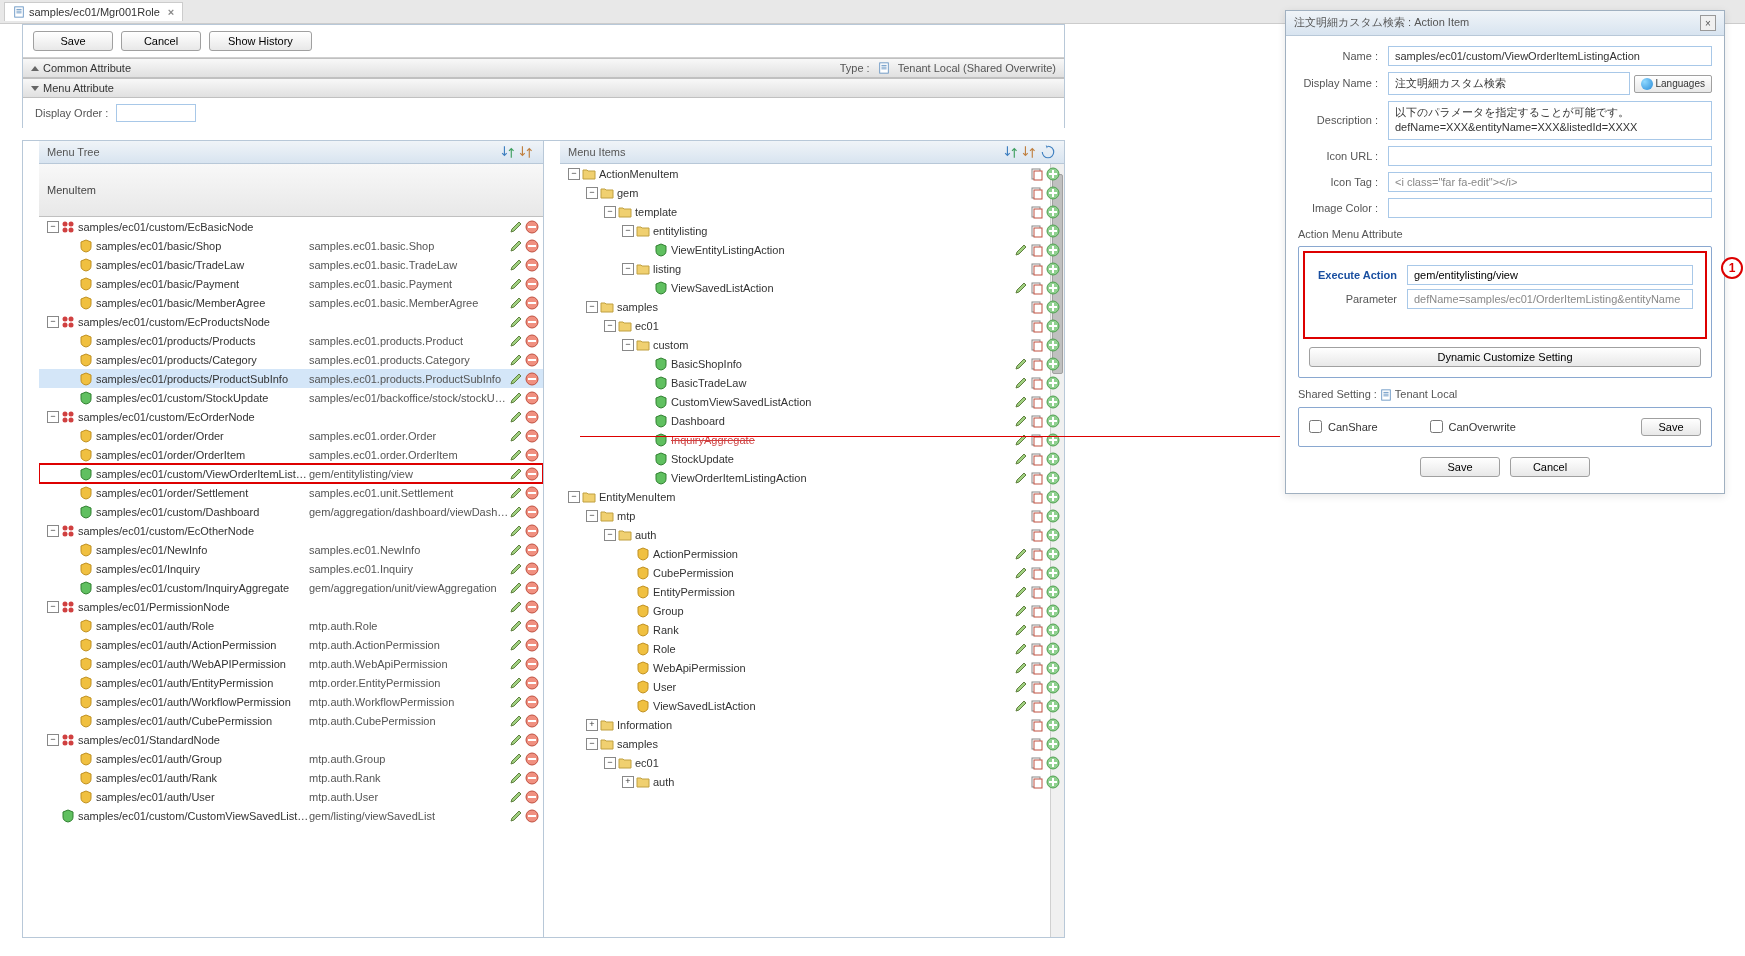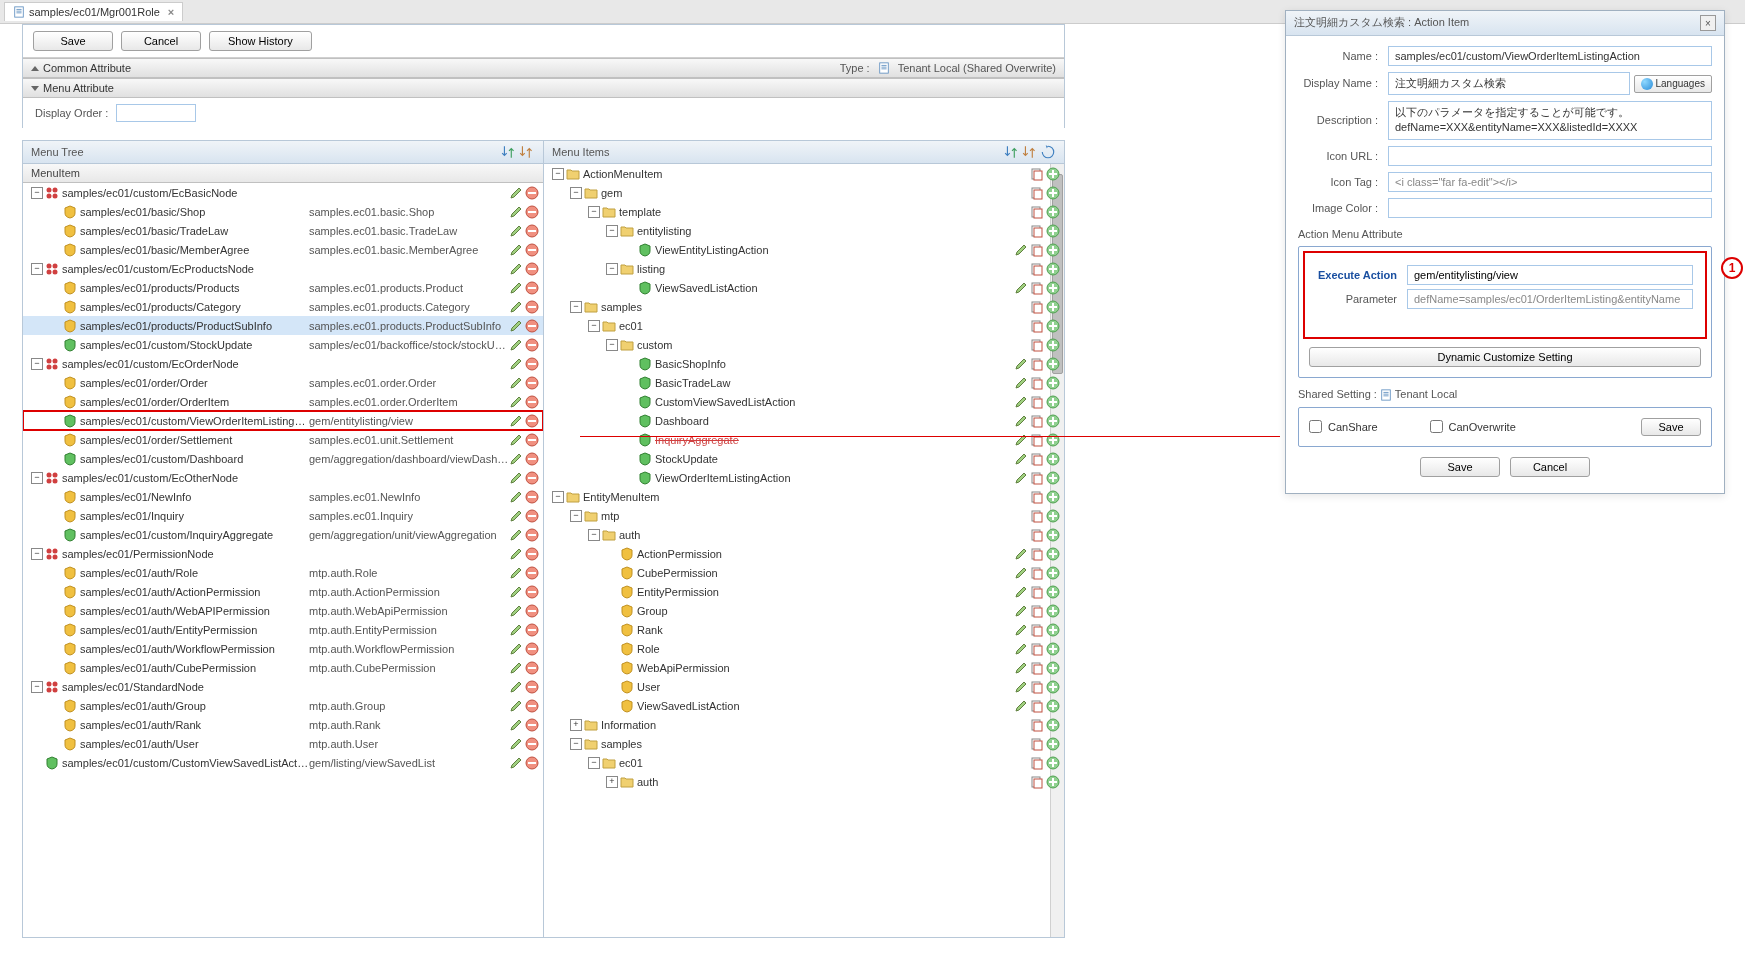--- a/index.html
+++ b/index.html
@@ -11,25 +11,25 @@
 .btn { background: linear-gradient(#fff,#e8e8e8); border: 1px solid #a0a0a0; border-radius: 3px; padding: 3px 18px; font-size: 11px; cursor: pointer; min-width: 80px; }
 .btn-sm { min-width: 60px; padding: 2px 12px; }
 .section-header { background: linear-gradient(#f8f8f8,#e0e0e0); border-bottom: 1px solid #c0c0c0; border-top: 1px solid #c0c0c0; padding: 3px 8px; display: flex; align-items: center; gap: 4px; font-size: 11px; }
 .chev { width: 0; height: 0; border-left: 4px solid transparent; border-right: 4px solid transparent; border-bottom: 5px solid #666; display: inline-block; }
 .chev.down { border-bottom: none; border-top: 5px solid #666; }
 .type-info { margin-left: auto; display: flex; align-items: center; gap: 8px; color: #555; }
 .form-row { padding: 6px 12px; display: flex; align-items: center; gap: 8px; }
 .form-row label { color: #555; }
 .txt { border: 1px solid #a8c8e8; padding: 2px 4px; font-size: 11px; }
 .main-split { display: flex; border: 1px solid #b8c8d8; position: absolute; top: 140px; left: 22px; right: 680px; bottom: 18px; }
-.panel { flex: 1; border-right: 1px solid #b8c8d8; display: flex; flex-direction: column; overflow: hidden; }
+.panel { flex: 1; border-right: 1px solid #b8c8d8; display: flex; flex-direction: column; overflow: hidden; margin-left: 16px; }
 .panel:last-child { border-right: none; }
 .panel-header { background: linear-gradient(#f0f4f8,#d8e4f0); border-bottom: 1px solid #b8c8d8; padding: 3px 8px; display: flex; align-items: center; font-size: 11px; color: #555; }
 .panel-header .icons-right { margin-left: auto; display: flex; gap: 2px; }
-.grid-header { background: linear-gradient(#f8f8f8,#e8e8e8); border-bottom: 1px solid #c0c0c0; padding: 3px 8px; font-size: 11px; color: #444; }
+.grid-header { background: linear-gradient(#f8f8f8,#e8e8e8); border-bottom: 1px solid #c0c0c0; padding: 20px 8px; font-size: 11px; color: #444; }
 .tree-body { flex: 1; overflow-y: auto; background: #fff; position: relative; }
 .tree-row { display: flex; align-items: center; height: 19px; padding-right: 4px; white-space: nowrap; position: relative; }
 .tree-row.selected { background: #d4e6f8; }
 .tree-row.highlighted-red { outline: 2px solid #d00; outline-offset: -1px; }
 .exp { width: 12px; height: 12px; border: 1px solid #888; display: inline-flex; align-items: center; justify-content: center; font-size: 9px; line-height: 1; cursor: pointer; background: #fff; margin-right: 2px; flex-shrink: 0; }
 .spacer { display: inline-block; flex-shrink: 0; }
 .node-icon { width: 14px; height: 14px; margin-right: 3px; flex-shrink: 0; display: inline-flex; }
 .label { flex: 1; overflow: hidden; text-overflow: ellipsis; }
 .col2 { width: 200px; color: #555; overflow: hidden; text-overflow: ellipsis; }
 .actions { display: flex; gap: 2px; margin-left: auto; flex-shrink: 0; }
@@ -204,20 +204,37 @@
               <use href="#i-minus"></use>
             </svg>
           </div>
         </div>
         <div class="tree-row">
           <span class="spacer" style="width:26px"></span>
           <span class="spacer" style="width:14px"></span>
           <svg class="node-icon" viewBox="0 0 14 14">
             <use href="#i-shield-y"></use>
           </svg>
+          <span class="label" style="">samples/ec01/basic/Payment</span>
+          <span class="col2">samples.ec01.basic.Payment</span>
+          <div class="actions">
+            <svg class="act-icon" viewBox="0 0 14 14">
+              <use href="#i-pencil"></use>
+            </svg>
+            <svg class="act-icon" viewBox="0 0 14 14">
+              <use href="#i-minus"></use>
+            </svg>
+          </div>
+        </div>
+        <div class="tree-row">
+          <span class="spacer" style="width:26px"></span>
+          <span class="spacer" style="width:14px"></span>
+          <svg class="node-icon" viewBox="0 0 14 14">
+            <use href="#i-shield-y"></use>
+          </svg>
           <span class="label" style="">samples/ec01/basic/MemberAgree</span>
           <span class="col2">samples.ec01.basic.MemberAgree</span>
           <div class="actions">
             <svg class="act-icon" viewBox="0 0 14 14">
               <use href="#i-pencil"></use>
             </svg>
             <svg class="act-icon" viewBox="0 0 14 14">
               <use href="#i-minus"></use>
             </svg>
           </div>
@@ -545,21 +562,21 @@
             </svg>
           </div>
         </div>
         <div class="tree-row">
           <span class="spacer" style="width:26px"></span>
           <span class="spacer" style="width:14px"></span>
           <svg class="node-icon" viewBox="0 0 14 14">
             <use href="#i-shield-y"></use>
           </svg>
           <span class="label" style="">samples/ec01/auth/EntityPermission</span>
-          <span class="col2">mtp.auth.EntityPermission</span>
+          <span class="col2">mtp.order.EntityPermission</span>
           <div class="actions">
             <svg class="act-icon" viewBox="0 0 14 14">
               <use href="#i-pencil"></use>
             </svg>
             <svg class="act-icon" viewBox="0 0 14 14">
               <use href="#i-minus"></use>
             </svg>
           </div>
         </div>
         <div class="tree-row">

